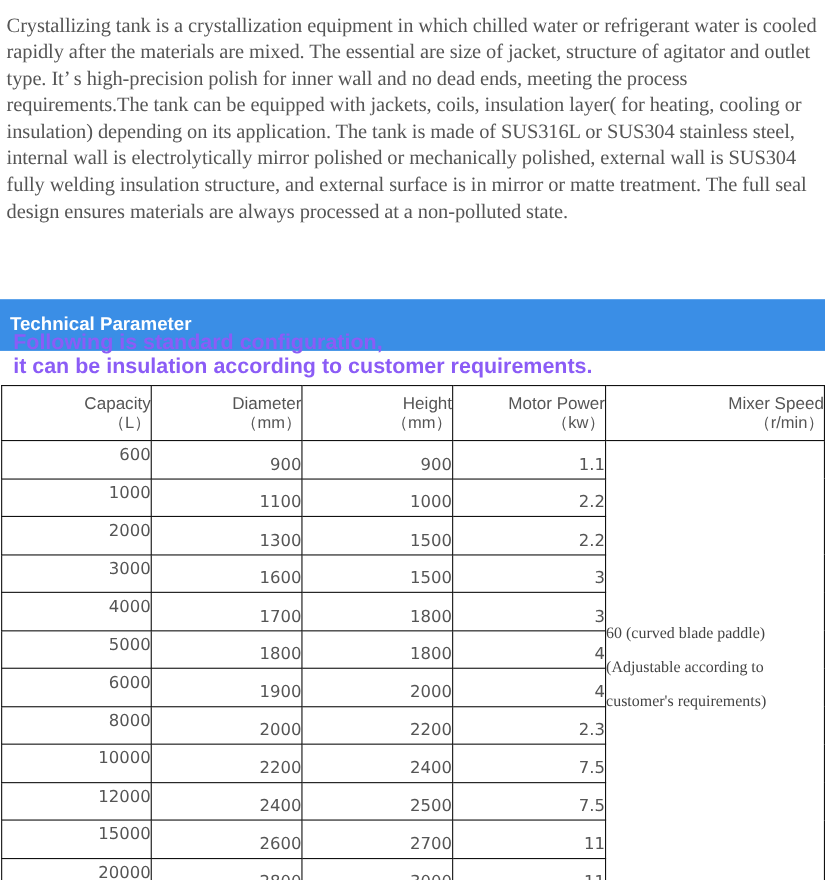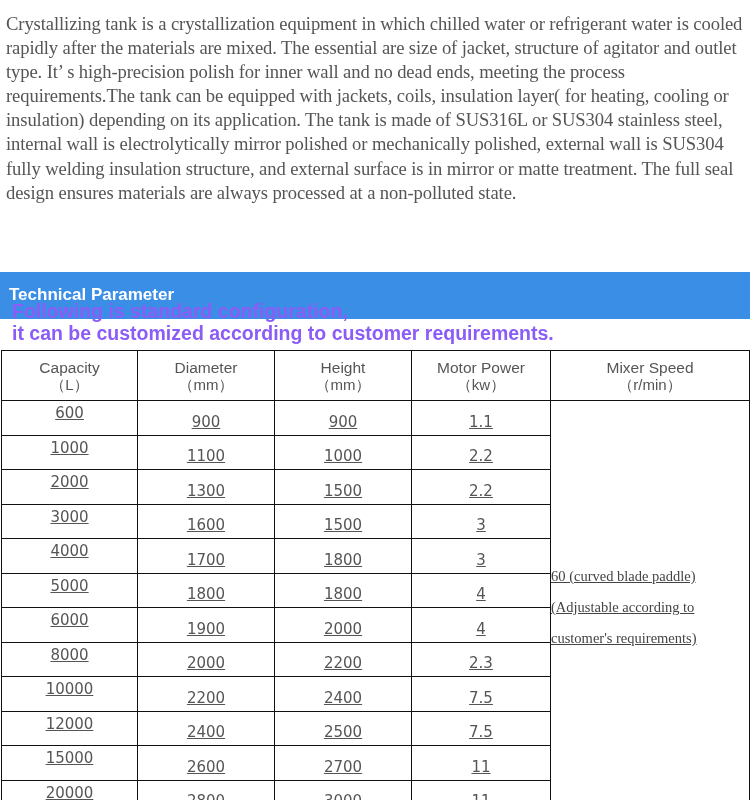--- a/index.html
+++ b/index.html
@@ -32,50 +32,50 @@
     position: absolute; left: 12px; top: 300px;
     font-family: "Liberation Sans", sans-serif; font-weight: bold;
     font-size: 19.5px; line-height: 22px; color: #8b5cf6;
   }
   table.params {
     position: absolute; left: 1px; top: 350px;
     border-collapse: collapse; table-layout: fixed;
     width: 748px;
   }
   table.params td, table.params th {
-    border: 1.5px solid #111111; padding: 0; text-align: center;
+    border: 1.5px solid #111111; padding: 0; text-align: right;
     font-family: "DejaVu Sans", sans-serif; font-weight: normal;
     color: #555555;
   }
   table.params th {
     height: 49px; font-family: "Liberation Sans", sans-serif;
     font-size: 15.5px; line-height: 17px; vertical-align: middle; color: #555;
   }
   table.params th .unit { display: block; font-size: 15px; }
-  table.params td { height: 29.5px; font-size: 15px; vertical-align: middle; text-decoration: underline; }
+  table.params td { height: 29.5px; font-size: 15px; vertical-align: middle; }
   table.params td.cap { vertical-align: top; padding-top: 3px; height: 26.5px; }
   table.params td.val { padding-top: 8px; height: 25.5px; }
   table.params td.speed {
     font-family: "Liberation Serif", serif; font-size: 14.5px; color: #444;
     line-height: 31px; text-align: left; vertical-align: middle;
   }
   .speed-line { display: block; white-space: nowrap; }
 </style>
 </head>
 <body>
 
 <p class="intro">Crystallizing tank is a crystallization equipment in which chilled water or refrigerant water is cooled rapidly after the materials are mixed. The essential are size of jacket, structure of agitator and outlet type. It’  s high-precision polish for inner wall and no dead ends, meeting the process requirements.The tank can be equipped with jackets, coils, insulation layer( for heating, cooling or insulation) depending on its application. The tank is made of SUS316L or SUS304 stainless steel, internal wall is electrolytically mirror polished or mechanically polished, external wall is SUS304 fully welding insulation structure, and external surface is in mirror or matte treatment. The full seal design ensures materials are always processed at a non-polluted state.</p>
 
 <div class="banner">
   <div class="banner-title">Technical Parameter</div>
 </div>
 
 <div class="notice">
   <div>Following is standard configuration,</div>
-  <div>it can be customized according to customer requirements.</div>
+  <div>it can be insulation according to customer requirements.</div>
 </div>
 
 <table class="params">
   <colgroup>
     <col style="width:136px">
       <col style="width:137px">
       <col style="width:137px">
       <col style="width:139px">
       <col style="width:199px">
   </colgroup>

